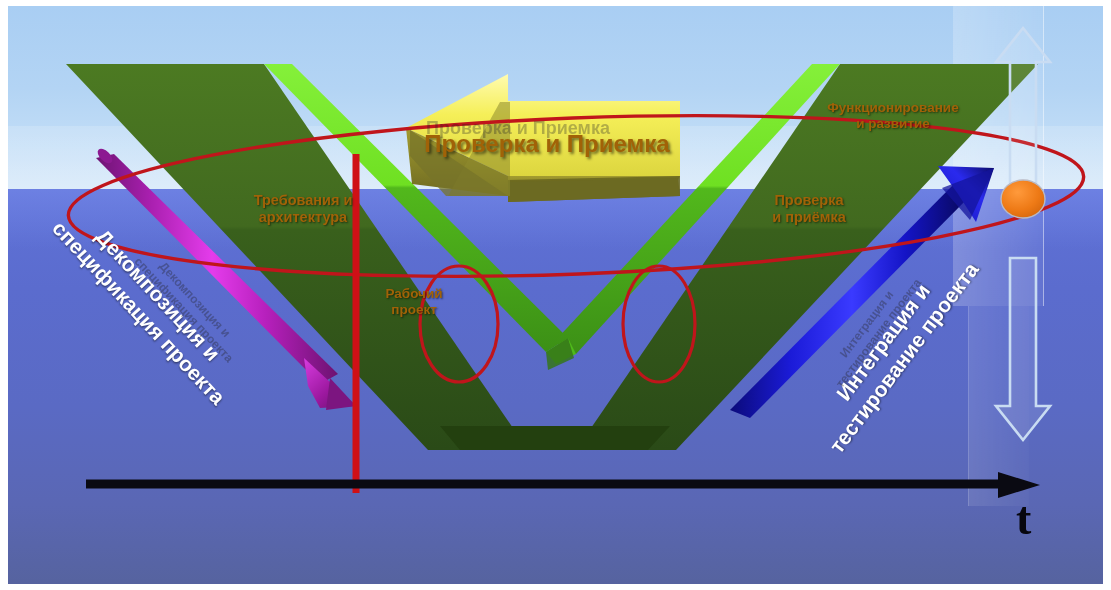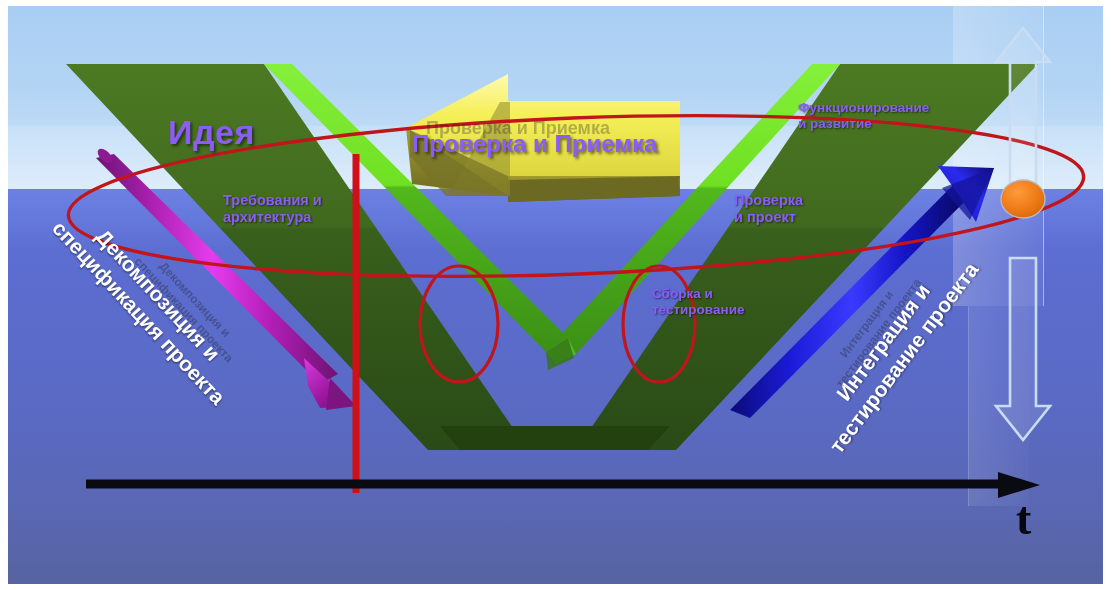--- a/index.html
+++ b/index.html
@@ -72,24 +72,24 @@
   svg.layer {
     position: absolute;
     left: 0; top: 0;
     width: 1095px; height: 578px;
     overflow: visible;
   }
 
   
   .lbl {
     position: absolute;
-    color: #8b5cf6;
+    color: #a16207;
     font-family: "Liberation Sans", sans-serif;
     font-weight: bold;
-    text-align: left;
+    text-align: center;
     white-space: pre;
     line-height: 1.18;
     text-shadow: 1px 1px 2px rgba(0,0,0,.55);
     pointer-events: none;
   }
   .big {
     font-size: 34px;
     letter-spacing: .5px;
     text-shadow: 2px 2px 3px rgba(0,0,0,.5);
   }
@@ -293,34 +293,33 @@
     <svg class="layer" viewBox="0 0 1095 578">
       <g stroke="#c9dcf2" stroke-width="2.6" fill="rgba(255,255,255,0.10)">
         <polygon points="1015,22 1042,56 1028,56 1028,200 1002,200 1002,56 988,56"></polygon>
         <polygon points="1015,434 1042,400 1028,400 1028,252 1002,252 1002,400 988,400"></polygon>
       </g>
       <ellipse cx="1015" cy="193" rx="22" ry="19" fill="url(#gOrange)" stroke="#b9b9c4" stroke-width="1.4"></ellipse>
     </svg>
 
     <div class="ghost2" style="left:418px; top:112px;">Проверка и Приемка</div>
 
-    <div class="lbl big" style="left:160px; top:106px; width:160px;">Идея</div>
 
     <div class="lbl mid" style="left:404px; top:124px; width:270px;">Проверка и Приемка</div>
 
 
     <div class="lbl small" style="left:215px; top:186px; width:160px;">Требования и
 архитектура</div>
 
-
-    <div class="lbl tiny" style="left:644px; top:280px; width:140px;">Сборка и
-тестирование</div>
+    <div class="lbl tiny" style="left:346px; top:280px; width:120px;">Рабочий
+проект</div>
+
 
     <div class="lbl small" style="left:726px; top:186px; width:150px;">Проверка
-и проект</div>
+и приёмка</div>
 
     <div class="lbl tiny" style="left:790px; top:94px; width:190px;">Функционирование
 и развитие</div>
 
     <div class="diag" style="left:10px; top:272px; width:260px; transform: rotate(47deg); transform-origin: 50% 50%;">Декомпозиция и
 спецификация проекта</div>
     <div class="ghost" style="left:86px; top:284px; width:190px; transform: rotate(47deg); transform-origin: 50% 50%;">Декомпозиция и
 спецификация проекта</div>
 
     <div class="diag" style="left:756px; top:318px; width:260px; transform: rotate(-53deg); transform-origin: 50% 50%;">Интеграция и

